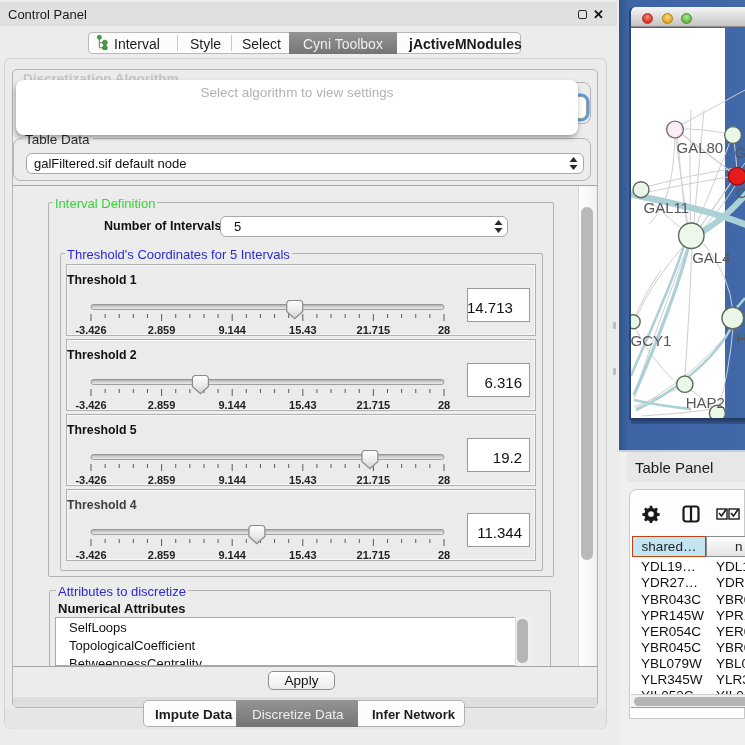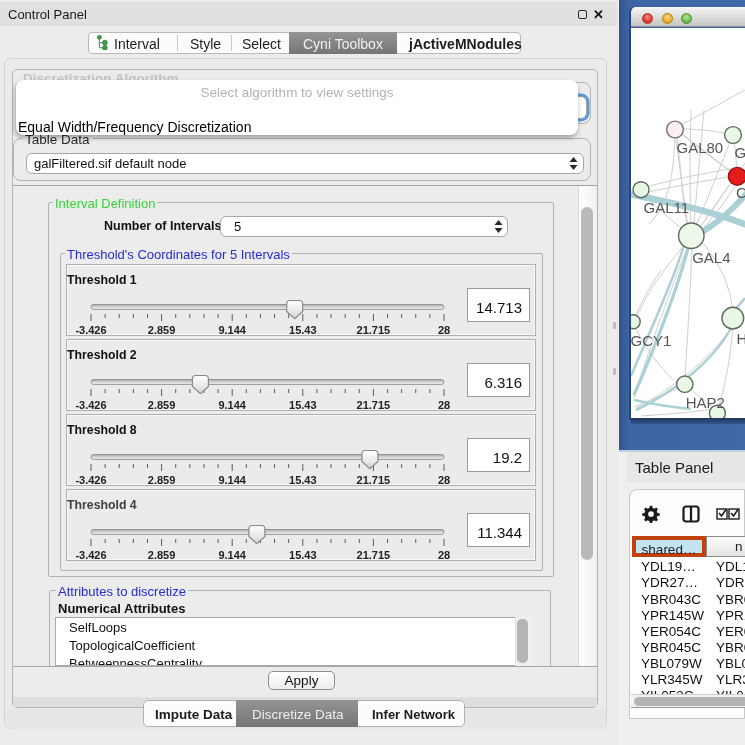--- a/index.html
+++ b/index.html
@@ -48,21 +48,20 @@
   <div class="abs" style="left:22px;top:132px;font-size:13.5px;color:#2a2a2a;background:#ebebeb;padding:0 3px;">Table Data</div>
   <div class="abs" style="left:26px;top:153px;width:558px;height:21px;background:#fff;border:1px solid #a8a8a8;border-radius:6px;"></div>
   <div class="abs" style="left:34px;top:156px;font-size:13px;color:#111;">galFiltered.sif default node</div>
   <svg class="abs" style="left:569px;top:157px;" width="9" height="13" viewBox="0 0 9 13">
     <path d="M4.5,0 L8.5,5 H0.5 Z" fill="#2a2a2a"></path>
       <path d="M4.5,13 L8.5,8 H0.5 Z" fill="#2a2a2a"></path>
   </svg>
 
   <div class="abs" style="left:16px;top:80px;width:562px;height:55px;background:#fff;border-radius:8px;box-shadow:-2px 2px 4px rgba(0,0,0,0.15),0 3px 5px rgba(0,0,0,0.22);"></div>
   <div class="abs" style="left:16px;top:85px;width:562px;text-align:center;font-size:13.5px;color:#b2b2b2;">Select algorithm to view settings</div>
-  <div class="abs" style="left:18px;top:119px;font-size:14px;color:#000;">Equal Width/Frequency Discretization</div>
 
   <div class="abs" style="left:13px;top:185px;width:584px;height:481px;border-top:1px solid #a5a5a5;background:#ececec;"></div>
 
   <div class="abs" style="left:578px;top:186px;width:18px;height:480px;background:linear-gradient(to right,#ffffff,#f2f2f2);border-left:1px solid #d8d8d8;"></div>
   <div class="abs" style="left:581px;top:207px;width:12px;height:353px;background:#b9b9b9;border-radius:6px;"></div>
 
   <div class="abs" style="left:48px;top:202px;width:506px;height:375px;border:1px solid #b2b2b2;border-radius:2px;"></div>
   <div class="abs" style="left:53px;top:196px;font-size:13px;color:#35d435;background:#ececec;padding:0 2px;">Interval Definition</div>
   <div class="abs" style="left:104px;top:219px;font-size:12.5px;font-weight:bold;color:#111;">Number of Intervals</div>
   <div class="abs" style="left:220px;top:216px;width:288px;height:21px;background:#fff;border:1px solid #a8a8a8;border-radius:6px;"></div>
@@ -122,21 +121,21 @@
       <line x1="378.00" y1="20" x2="378.00" y2="27" stroke="#5a5a5a" stroke-width="1"></line>
     <path transform="translate(220.2,6)" d="M3.5,0.5 h10 a3,3 0 0 1 3,3 v8 L8.5,18.7 L0.5,11.5 v-8 a3,3 0 0 1 3,-3 Z" fill="url(#thumbgrad)" stroke="#8a8a8a" stroke-width="1.2"></path>
   </svg>
   <div class="abs" style="left:61.0px;top:324px;width:60px;text-align:center;font-size:11px;font-weight:bold;color:#222;">-3.426</div>
   <div class="abs" style="left:131.6px;top:324px;width:60px;text-align:center;font-size:11px;font-weight:bold;color:#222;">2.859</div>
   <div class="abs" style="left:202.2px;top:324px;width:60px;text-align:center;font-size:11px;font-weight:bold;color:#222;">9.144</div>
   <div class="abs" style="left:272.8px;top:324px;width:60px;text-align:center;font-size:11px;font-weight:bold;color:#222;">15.43</div>
   <div class="abs" style="left:343.4px;top:324px;width:60px;text-align:center;font-size:11px;font-weight:bold;color:#222;">21.715</div>
   <div class="abs" style="left:414.0px;top:324px;width:60px;text-align:center;font-size:11px;font-weight:bold;color:#222;">28</div>
   <div class="abs" style="left:467px;top:288px;width:63px;height:34px;background:#fff;border:1px solid #9a9a9a;"></div>
-  <div class="abs" style="left:467px;top:299px;width:55px;text-align:right;font-size:15px;color:#111;">14.713</div>
+  <div class="abs" style="left:467px;top:299px;width:55px;font-size:15px;color:#111;">14.713</div>
 
   <div class="abs" style="left:66px;top:339px;width:470px;height:72px;background:#ebebeb;border:1px solid #b0b0b0;box-shadow:inset 0 0 0 1px #f8f8f8;"></div>
   <div class="abs" style="left:67px;top:348px;font-size:12.3px;font-weight:bold;color:#111;">Threshold 2</div>
   <svg class="abs" style="left:66px;top:369px;" width="470" height="30" viewBox="0 0 470 30">
     <rect x="25" y="10.5" width="353" height="5" rx="2.5" fill="url(#trackgrad)" stroke="#8a8a8a" stroke-width="0.8"></rect>
     <line x1="25.00" y1="20" x2="25.00" y2="27" stroke="#5a5a5a" stroke-width="1"></line>
       <line x1="39.12" y1="20" x2="39.12" y2="24" stroke="#5a5a5a" stroke-width="1"></line>
       <line x1="53.24" y1="20" x2="53.24" y2="24" stroke="#5a5a5a" stroke-width="1"></line>
       <line x1="67.36" y1="20" x2="67.36" y2="24" stroke="#5a5a5a" stroke-width="1"></line>
       <line x1="81.48" y1="20" x2="81.48" y2="24" stroke="#5a5a5a" stroke-width="1"></line>
@@ -166,21 +165,21 @@
   <div class="abs" style="left:61.0px;top:399px;width:60px;text-align:center;font-size:11px;font-weight:bold;color:#222;">-3.426</div>
   <div class="abs" style="left:131.6px;top:399px;width:60px;text-align:center;font-size:11px;font-weight:bold;color:#222;">2.859</div>
   <div class="abs" style="left:202.2px;top:399px;width:60px;text-align:center;font-size:11px;font-weight:bold;color:#222;">9.144</div>
   <div class="abs" style="left:272.8px;top:399px;width:60px;text-align:center;font-size:11px;font-weight:bold;color:#222;">15.43</div>
   <div class="abs" style="left:343.4px;top:399px;width:60px;text-align:center;font-size:11px;font-weight:bold;color:#222;">21.715</div>
   <div class="abs" style="left:414.0px;top:399px;width:60px;text-align:center;font-size:11px;font-weight:bold;color:#222;">28</div>
   <div class="abs" style="left:467px;top:363px;width:63px;height:34px;background:#fff;border:1px solid #9a9a9a;"></div>
   <div class="abs" style="left:467px;top:374px;width:55px;text-align:right;font-size:15px;color:#111;">6.316</div>
 
   <div class="abs" style="left:66px;top:414px;width:470px;height:72px;background:#ebebeb;border:1px solid #b0b0b0;box-shadow:inset 0 0 0 1px #f8f8f8;"></div>
-  <div class="abs" style="left:67px;top:423px;font-size:12.3px;font-weight:bold;color:#111;">Threshold 8</div>
+  <div class="abs" style="left:67px;top:423px;font-size:12.3px;font-weight:bold;color:#111;">Threshold 5</div>
   <svg class="abs" style="left:66px;top:444px;" width="470" height="30" viewBox="0 0 470 30">
     <rect x="25" y="10.5" width="353" height="5" rx="2.5" fill="url(#trackgrad)" stroke="#8a8a8a" stroke-width="0.8"></rect>
     <line x1="25.00" y1="20" x2="25.00" y2="27" stroke="#5a5a5a" stroke-width="1"></line>
       <line x1="39.12" y1="20" x2="39.12" y2="24" stroke="#5a5a5a" stroke-width="1"></line>
       <line x1="53.24" y1="20" x2="53.24" y2="24" stroke="#5a5a5a" stroke-width="1"></line>
       <line x1="67.36" y1="20" x2="67.36" y2="24" stroke="#5a5a5a" stroke-width="1"></line>
       <line x1="81.48" y1="20" x2="81.48" y2="24" stroke="#5a5a5a" stroke-width="1"></line>
       <line x1="95.60" y1="20" x2="95.60" y2="27" stroke="#5a5a5a" stroke-width="1"></line>
       <line x1="109.72" y1="20" x2="109.72" y2="24" stroke="#5a5a5a" stroke-width="1"></line>
       <line x1="123.84" y1="20" x2="123.84" y2="24" stroke="#5a5a5a" stroke-width="1"></line>
@@ -279,21 +278,21 @@
   <div class="abs" style="left:613px;top:368px;width:3px;height:7px;background:#bdbdbd;border-radius:1px;"></div>
 </div>
 
 <div class="abs" style="left:619px;top:0;width:126px;height:452px;background:linear-gradient(to right,#32548a,#3d65a5 8%,#4169aa);"></div>
 
 <div class="abs" style="left:629px;top:7px;width:116px;height:413px;border-top-left-radius:5px;overflow:hidden;border-left:2px solid #2a4673;">
   <div class="abs" style="left:0;top:0;width:114px;height:20px;background:linear-gradient(#f6f6f6,#c4c4c4);border-bottom:1px solid #8e8e8e;border-top-left-radius:5px;"></div>
   <div class="abs" style="left:11px;top:5.5px;width:11px;height:11px;border-radius:50%;background:radial-gradient(circle at 50% 35%,#f58e86,#e1362a 60%,#c22a20);border:0.5px solid #a33;"></div>
   <div class="abs" style="left:31px;top:5.5px;width:11px;height:11px;border-radius:50%;background:radial-gradient(circle at 50% 35%,#fbd98c,#eca930 60%,#cf8f22);border:0.5px solid #a80;"></div>
   <div class="abs" style="left:50px;top:5.5px;width:11px;height:11px;border-radius:50%;background:radial-gradient(circle at 50% 35%,#b2e69a,#6cc149 60%,#54a438);border:0.5px solid #583;"></div>
-  <div class="abs" style="left:0;top:21px;width:114px;height:392px;background:#ffffff;">
+  <div class="abs" style="left:0;top:21px;width:94px;height:392px;background:#ffffff;">
     <svg width="114" height="392" viewBox="0 0 114 392" style="position:absolute;left:0;top:0;">
       <g fill="none" stroke="#cfcfcf" stroke-width="1">
         <path d="M44,100 C60,92 90,75 114,62"></path>
         <path d="M44,101 Q72,100 102,107"></path>
         <path d="M44,103 C43,140 40,175 18,196"></path>
         <path d="M46,106 C50,145 52,175 56,196"></path>
         <path d="M44,101 C70,122 92,138 104,146"></path>
         <path d="M50,105 C72,122 94,138 106,150"></path>
         <path d="M10,160 Q58,147 104,140"></path>
         <path d="M12,165 Q60,155 103,148"></path>
@@ -370,21 +369,21 @@
   <line x1="9" y1="2" x2="9" y2="16" stroke="#1a1a1a" stroke-width="2.2"></line>
 </svg>
 <svg class="abs" style="left:716px;top:508px;" width="24" height="12" viewBox="0 0 24 12">
   <rect x="1" y="1" width="10" height="10" fill="none" stroke="#1a1a1a" stroke-width="1.4"></rect>
   <path d="M3 5 l2.5 3 L10 1.5" fill="none" stroke="#1a1a1a" stroke-width="1.6"></path>
   <rect x="13" y="1" width="10" height="10" fill="none" stroke="#1a1a1a" stroke-width="1.4"></rect>
   <path d="M15 5 l2.5 3 L22 1.5" fill="none" stroke="#1a1a1a" stroke-width="1.6"></path>
 </svg>
 
 <div class="abs" style="left:631px;top:536px;width:114px;height:172px;overflow:hidden;background:#fff;">
-  <div class="abs" style="left:1px;top:0;width:74px;height:21px;background:#c3e5f2;border:4px solid #c2410c;text-align:center;font-size:13.5px;color:#222;line-height:20px;">shared…</div>
+  <div class="abs" style="left:1px;top:0;width:74px;height:21px;background:#c3e5f2;border:1px solid #c2410c;text-align:center;font-size:13.5px;color:#222;line-height:20px;">shared…</div>
   <div class="abs" style="left:75px;top:0;width:120px;height:21px;background:linear-gradient(#fdfdfd,#e4e4e4);border:1px solid #8a8a8a;font-size:13.5px;color:#222;line-height:20px;padding-left:28px;">n</div>
   <div class="abs" style="left:10px;top:23.4px;font-size:13.5px;color:#111;line-height:16.1px;">
     YDL19…<br>YDR27…<br>YBR043C<br>YPR145W<br>YER054C<br>YBR045C<br>YBL079W<br>YLR345W<br>YIL053C
   </div>
   <div class="abs" style="left:85px;top:23.4px;font-size:13.5px;color:#111;line-height:16.1px;">
     YDL1<br>YDR2<br>YBR0<br>YPR1<br>YER0<br>YBR0<br>YBL0<br>YLR3<br>YIL0
   </div>
   <div class="abs" style="left:0;top:158px;width:114px;height:14px;background:#f2f2f2;border-top:1px solid #cfcfcf;"></div>
   <div class="abs" style="left:3px;top:161px;width:115px;height:9px;background:#b4b4b4;border-radius:4.5px;"></div>
   <div class="abs" style="left:0;top:171px;width:114px;height:1px;background:#999;"></div>

